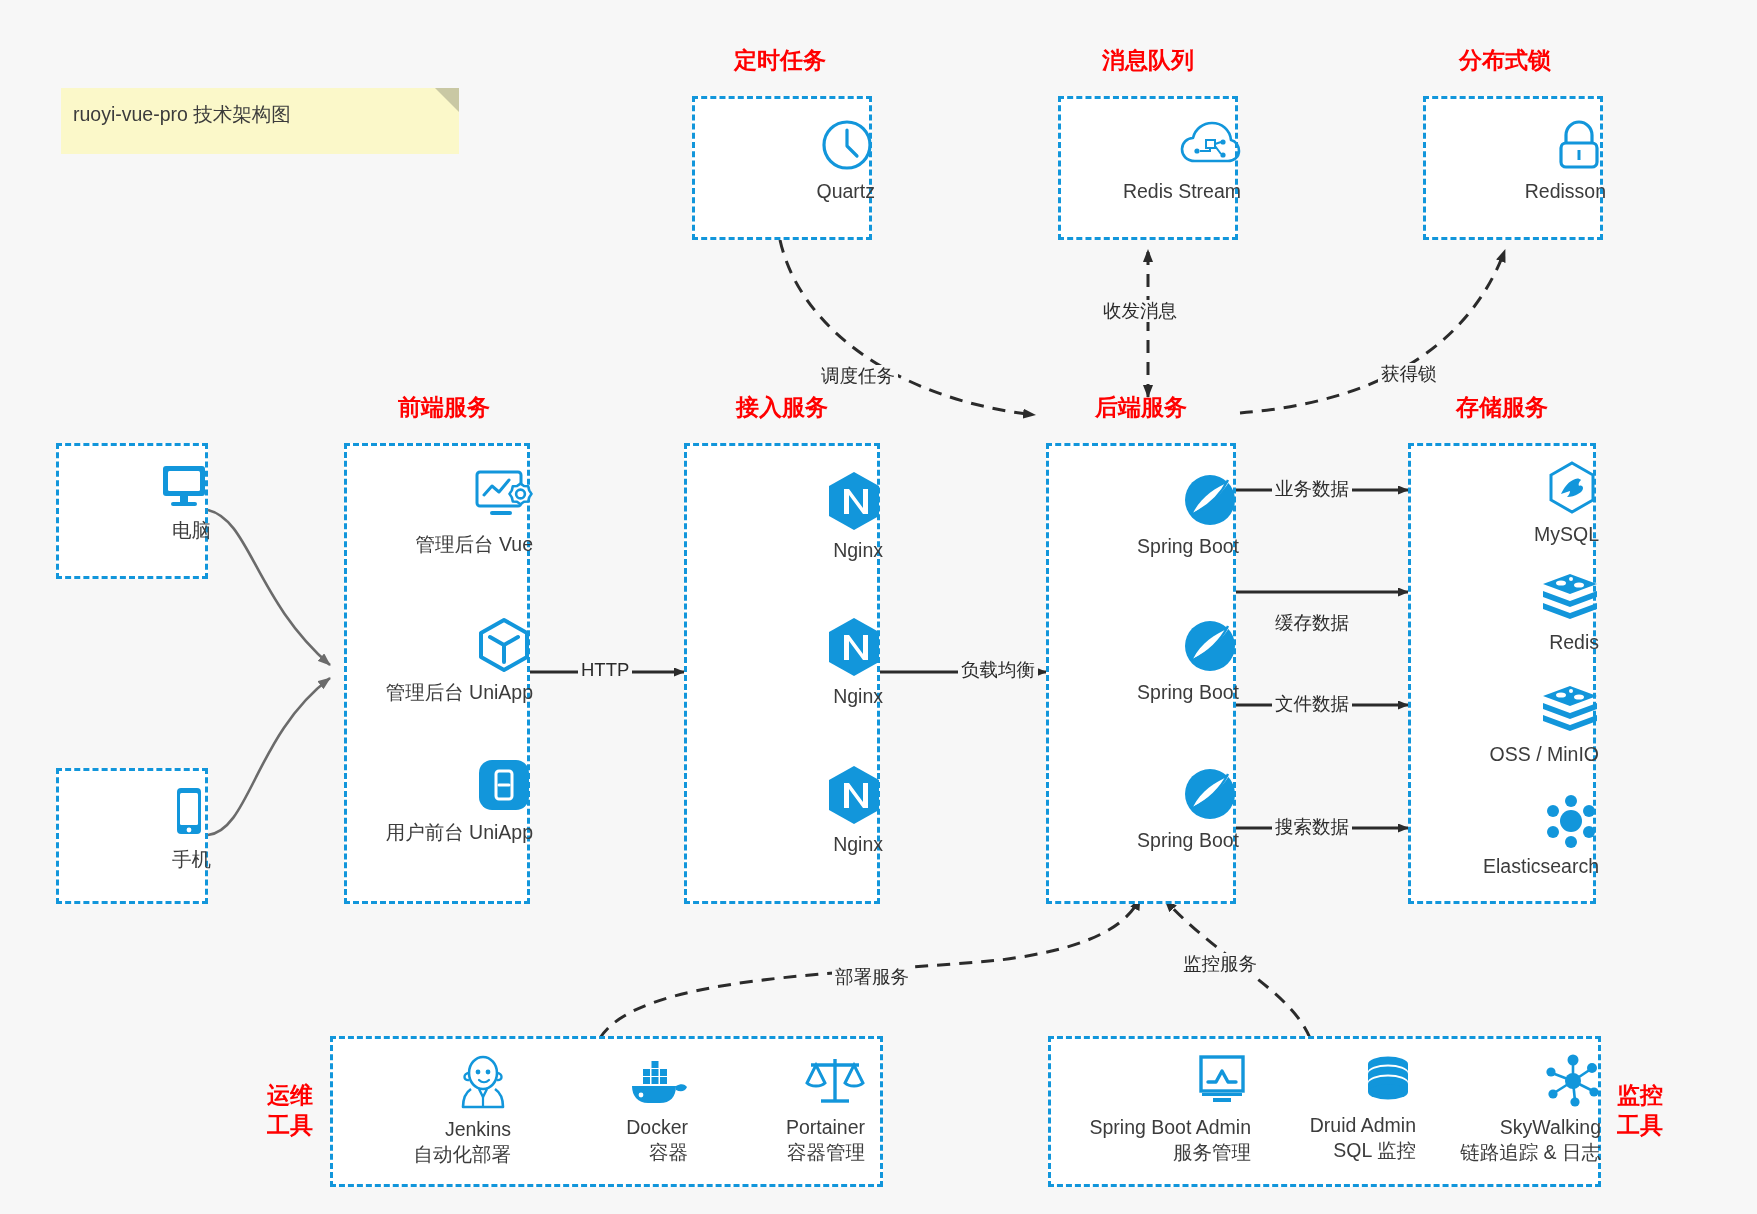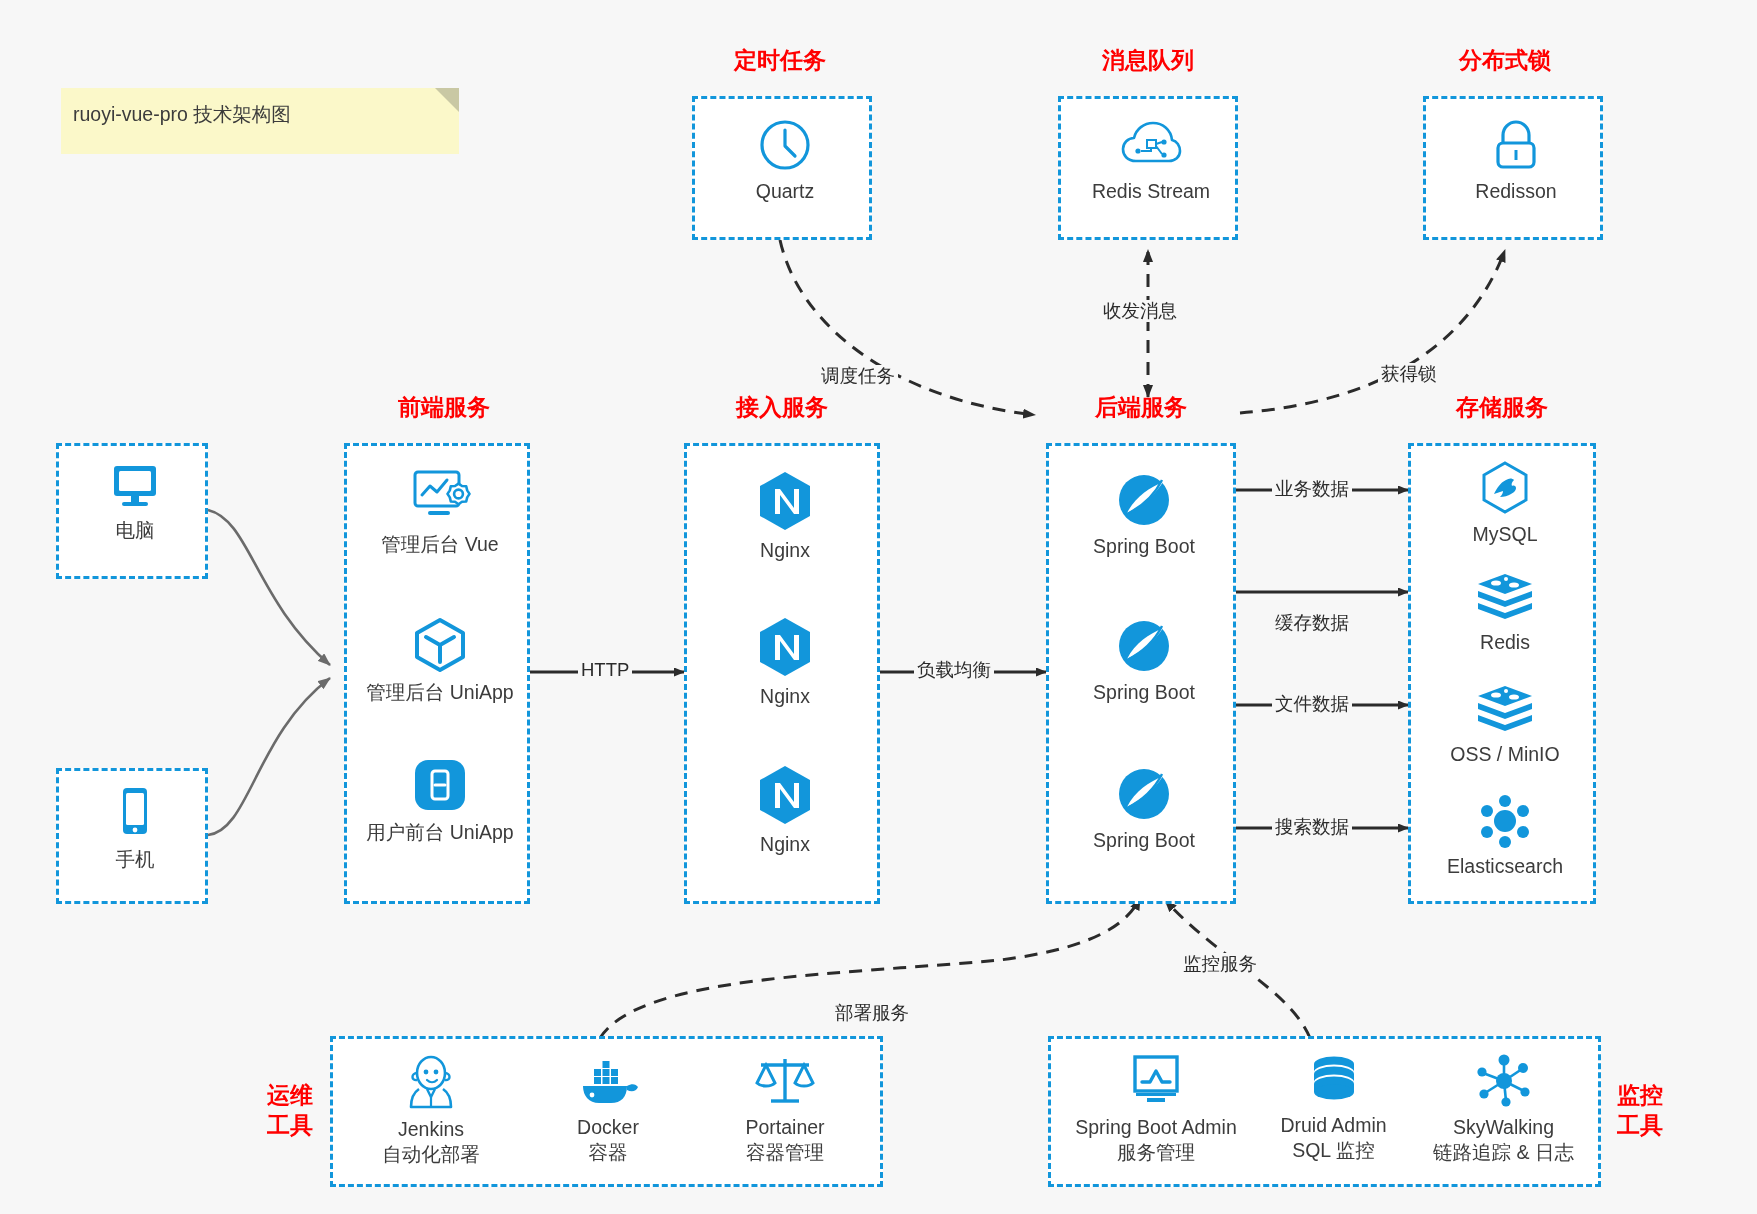--- a/index.html
+++ b/index.html
@@ -29,21 +29,21 @@
 
   
   .group{position:absolute;border:3px dashed #1296db;background:#ffffff;box-sizing:border-box;}
   .group-title{
     position:absolute;color:#ff0000;font-weight:bold;font-size:23px;
     white-space:nowrap;text-align:center;
   }
   .group-title.side{font-size:23px;line-height:30px;}
 
   
-  .node{position:absolute;display:flex;flex-direction:column;align-items:center;justify-content:flex-start;}
+  .node{position:absolute;display:flex;flex-direction:column;align-items:flex-end;justify-content:flex-start;}
   .node .label{font-size:19.5px;color:#3c3c3c;white-space:nowrap;margin-top:6px;text-align:center;line-height:25px;}
   .node .sub{font-size:19.5px;color:#3c3c3c;white-space:nowrap;text-align:center;line-height:25px;}
   .ico{display:block;}
 
   
   .edge-label{
     position:absolute;background:#f7f7f7;font-size:18.5px;color:#2b2b2b;
     white-space:nowrap;padding:0 3px;line-height:22px;
   }
 </style>
@@ -387,24 +387,24 @@
         <circle cx="30" cy="49" r="4.6" fill="#1296db"></circle>
         <circle cx="8" cy="41" r="4.6" fill="#1296db"></circle>
         <circle cx="6" cy="19" r="4.6" fill="#1296db"></circle>
       </svg>
       <div class="label">SkyWalking</div>
       <div class="sub">链路追踪 &amp; 日志</div>
     </div>
   </div>
 
   <div class="edge-label" style="left:578px;top:659px;">HTTP</div>
-  <div class="edge-label" style="left:914px;top:659px;">负载均衡</div>
+  <div class="edge-label" style="left:958px;top:659px;">负载均衡</div>
   <div class="edge-label" style="left:818px;top:365px;">调度任务</div>
   <div class="edge-label" style="left:1100px;top:300px;">收发消息</div>
   <div class="edge-label" style="left:1378px;top:363px;">获得锁</div>
   <div class="edge-label" style="left:1272px;top:478px;">业务数据</div>
   <div class="edge-label" style="left:1272px;top:612px;">缓存数据</div>
   <div class="edge-label" style="left:1272px;top:693px;">文件数据</div>
   <div class="edge-label" style="left:1272px;top:816px;">搜索数据</div>
-  <div class="edge-label" style="left:832px;top:1002px;">部署服务</div>
+  <div class="edge-label" style="left:832px;top:966px;">部署服务</div>
   <div class="edge-label" style="left:1180px;top:953px;">监控服务</div>
 
 </div>
 
 </body></html>

